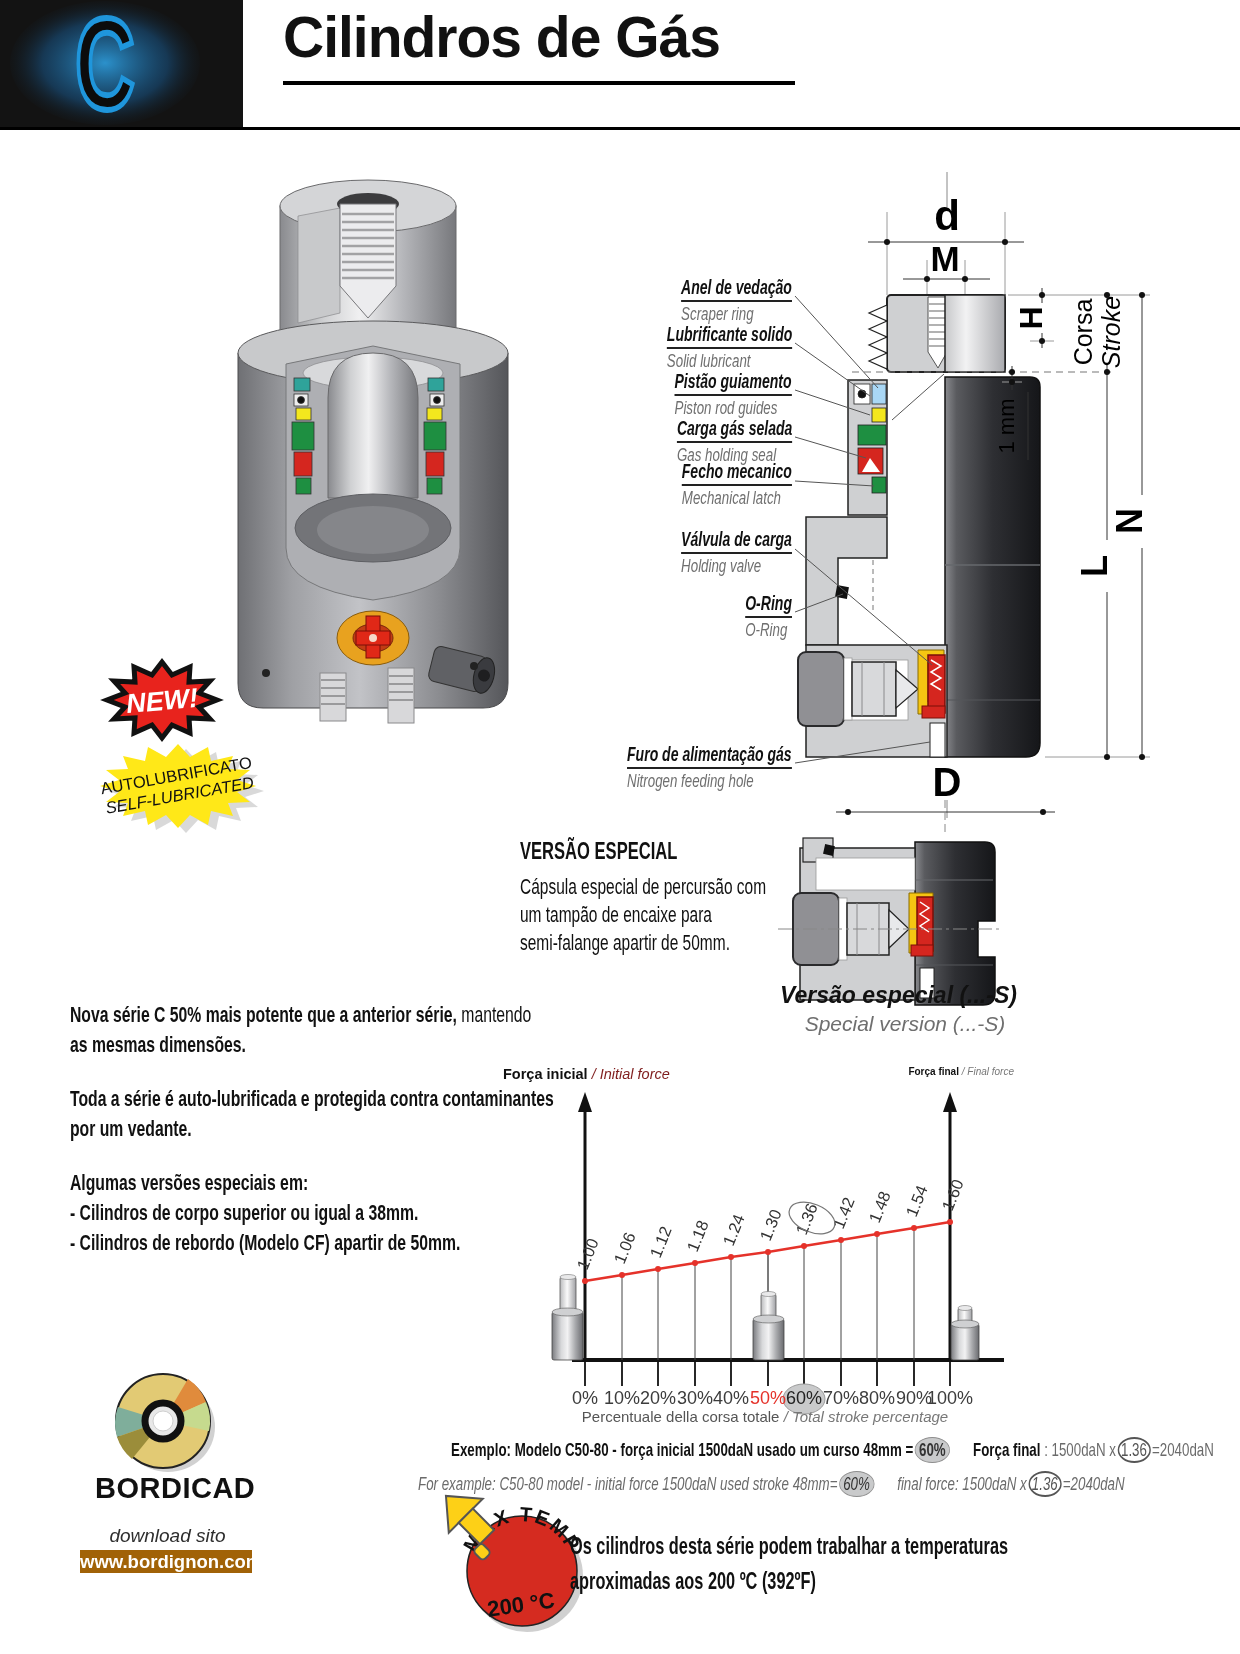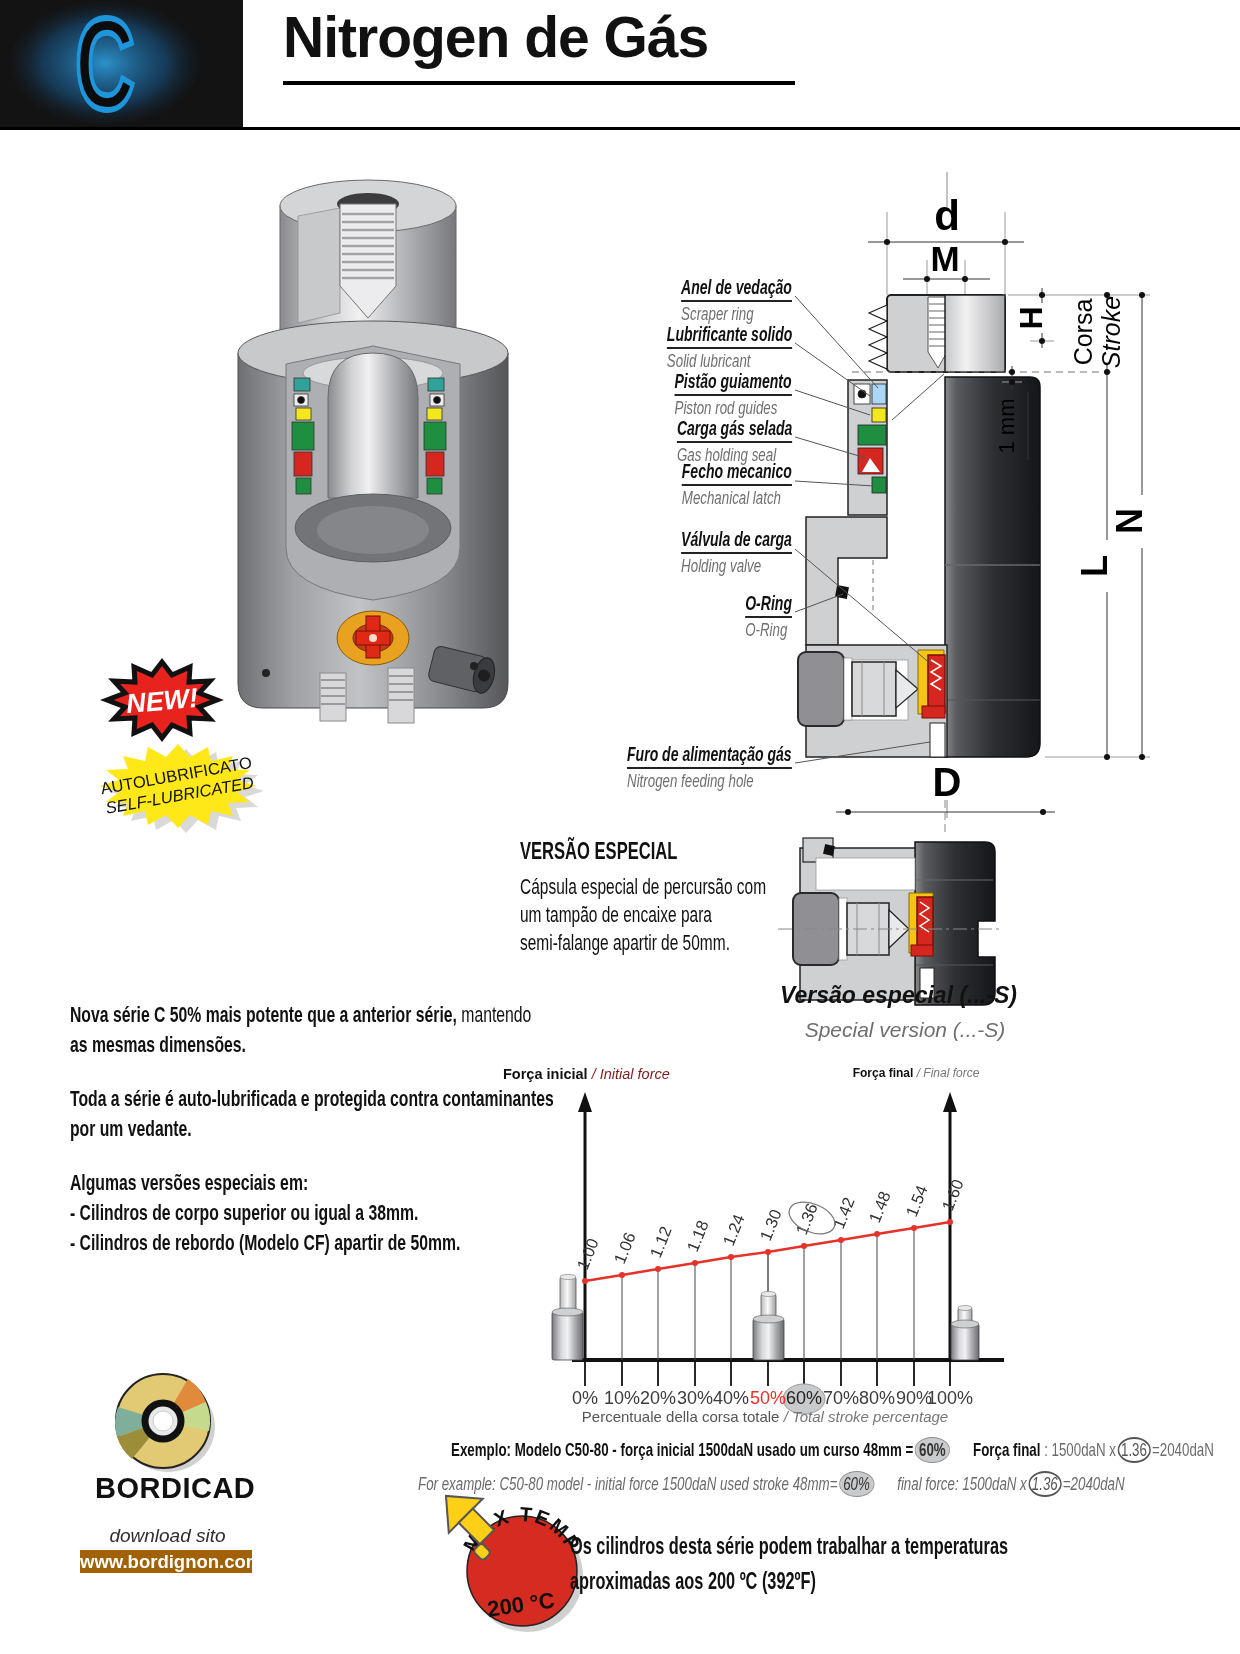--- a/index.html
+++ b/index.html
@@ -14,21 +14,21 @@
   #header-rule{left:0;top:127px;width:1240px;height:3px;background:#000;}
   
   .callout{position:absolute;right:448px;text-align:left;transform:scaleX(.72);transform-origin:100% 50%;white-space:nowrap;}
   .callout .pt{display:inline-block;font-size:19.5px;font-weight:bold;font-style:italic;border-bottom:2px solid #222;padding-bottom:1px;}
   .callout .en{display:block;font-size:18.5px;font-style:italic;color:#6f6f6f;margin-top:1px;}
   
   #sv-block{left:520px;top:838px;transform:scaleX(.72);transform-origin:0 0;white-space:nowrap;}
   #sv-title{font-size:23px;font-weight:bold;margin-bottom:8px;}
   .sv-line{font-size:21.5px;line-height:28px;}
   .sv-cap1{left:780px;top:982px;width:250px;font-style:italic;font-weight:600;font-size:23px;}
-  .sv-cap2{left:780px;top:1012px;width:250px;text-align:center;font-style:italic;font-size:21px;color:#6f6f6f;margin-top:6px;}
+  .sv-cap2{left:780px;top:1012px;width:250px;text-align:center;font-style:italic;font-size:21px;color:#6f6f6f;}
   
   #intro{left:70px;top:1000px;transform:scaleX(.7);transform-origin:0 0;}
   #intro div{white-space:nowrap;font-size:22.5px;line-height:30px;font-weight:bold;}
   .gap{margin-top:24px;}
   .nb{font-weight:normal;}
   
   #example-pt{left:451px;top:1437px;white-space:nowrap;transform:scaleX(.72);transform-origin:0 50%;font-size:18.5px;}
   #example-en{left:418px;top:1471px;white-space:nowrap;transform:scaleX(.72);transform-origin:0 50%;
               font-size:18.5px;font-style:italic;color:#6b6b6b;}
   .b{font-weight:bold;color:#111;}
@@ -61,21 +61,21 @@
         <stop offset="60%" stop-color="#19578a" stop-opacity=".55"></stop>
         <stop offset="100%" stop-color="#121212" stop-opacity="0"></stop>
       </radialGradient>
     </defs>
     <rect x="0" y="0" width="243" height="127" fill="#131313"></rect>
     <ellipse cx="105" cy="63" rx="95" ry="62" fill="url(#glow)"></ellipse>
     <g transform="translate(105,63) scale(0.74,1.16)">
       <text x="0" y="40" text-anchor="middle" font-size="112" font-weight="bold" fill="#0c0c0c" stroke="#1f96dc" stroke-width="5">C</text>
     </g>
   </svg>
-  <div id="page-title" class="abs">Nitrogen de Gás</div>
+  <div id="page-title" class="abs">Cilindros de Gás</div>
   <div id="title-rule" class="abs"></div>
   <div id="header-rule" class="abs"></div>
 
   <svg class="abs" style="left:228px;top:168px" width="290" height="580" viewBox="0 0 290 580">
     <defs>
       <linearGradient id="mRod" x1="0" y1="0" x2="1" y2="0">
         <stop offset="0" stop-color="#898a8e"></stop>
           <stop offset=".25" stop-color="#cfd0d2"></stop>
         <stop offset=".45" stop-color="#f0f0f1"></stop>
           <stop offset=".7" stop-color="#b5b6ba"></stop>
@@ -514,21 +514,21 @@
     </g>
     <text x="765" y="1422" text-anchor="middle" font-size="15">
       <tspan fill="#555">Percentuale della corsa totale</tspan>
       <tspan fill="#777" font-style="italic"> / Total stroke percentage</tspan>
     </text>
   </svg>
 
   <div class="abs" style="left:503px;top:1066px;font-size:14.5px;white-space:nowrap">
     <span class="b">Força inicial</span><span style="font-style:italic;color:#7f1d1d"> / Initial force</span>
   </div>
-  <div class="abs" style="left:818px;top:1066px;width:196px;text-align:center;font-size:12px;white-space:nowrap">
+  <div class="abs" style="left:818px;top:1066px;width:196px;text-align:right;font-size:10px;white-space:nowrap">
     <span class="b">Força final</span><span style="font-style:italic;color:#777"> / Final force</span>
   </div>
 
   <div id="example-pt" class="abs">
     <span class="b">Exemplo: Modelo C50-80 - força inicial 1500daN usado um curso 48mm =</span><span class="circ-gray b">60%</span><span class="b ml">Força final</span><span class="gr"> : 1500daN x</span><span class="circ-line">1.36</span><span class="gr">=2040daN</span>
   </div>
   <div id="example-en" class="abs">
     <span>For example: C50-80 model - initial force 1500daN used stroke 48mm=</span><span class="circ-gray">60%</span><span class="ml">final force: 1500daN x</span><span class="circ-line">1.36</span><span>=2040daN</span>
   </div>
 

